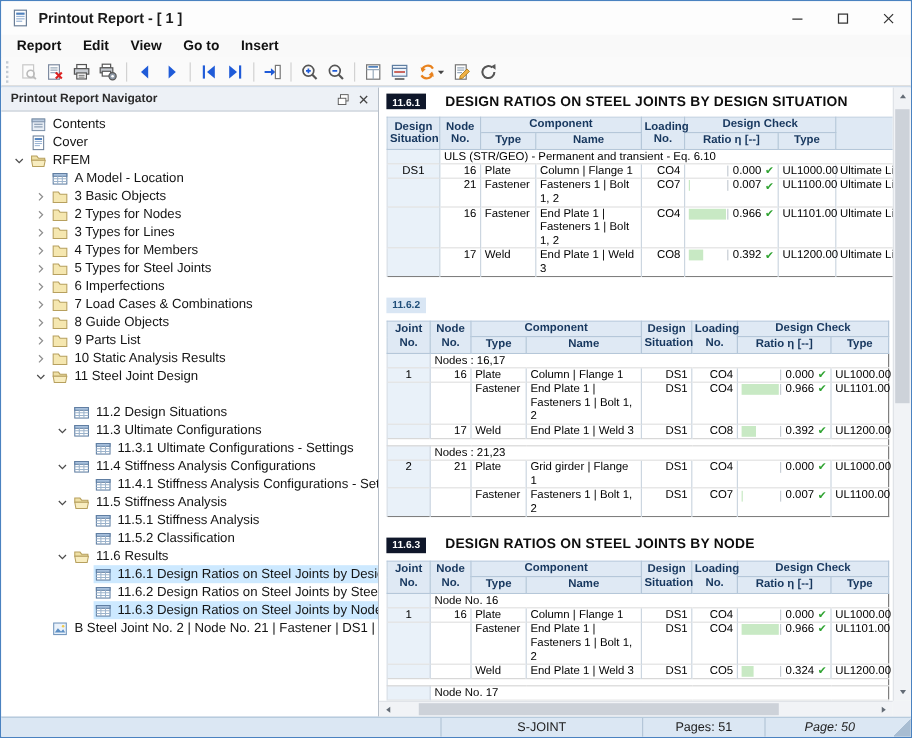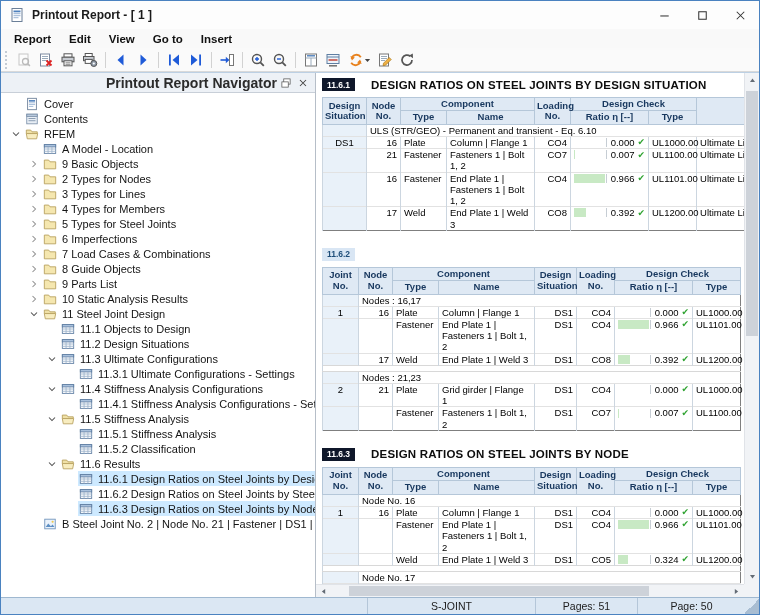--- a/index.html
+++ b/index.html
@@ -24,21 +24,21 @@
   .tbtn { width:22px; height:21px; display:flex; align-items:center; justify-content:center; }
   .tbtn svg { width:16px; height:16px; }
   .tbtn.disabled { opacity:.45; filter:grayscale(1); }
   .tbtn.w-drop { width:30px; }
   .tsep { width:1px; height:16px; background:#d2d2d2; margin:0 4px; }
 
   
   .main { flex:1 1 auto; display:flex; min-height:0; position:relative; border-top:1px solid #bcd0e4; }
   .navigator { width:315px; flex:0 0 auto; border-right:1px solid #b6bec8; display:flex; flex-direction:column; background:#fff; }
   .nav-header { height:20px; background:#edf1f6; border-bottom:1px solid #c8cfd8; display:flex; align-items:center; padding:0 4px 0 8px; }
-  .nav-title { font-size:14px; font-weight:700; color:#2b2b2b; flex:1;text-align:right; }
+  .nav-title { font-size:10px; font-weight:700; color:#2b2b2b; flex:1; }
   .nav-hbtn { width:17px; height:16px; display:flex; align-items:center; justify-content:center; }
   .nav-hbtn svg { width:12px; height:12px; }
   .tree { flex:1; overflow:hidden; padding-top:3px; }
   .trow { height:15px; display:flex; align-items:center; white-space:nowrap; }
   .tcaret { width:17px; height:14px; flex:0 0 auto; display:flex; align-items:center; justify-content:center; }
   .tcaret svg { width:12px; height:12px; }
   .titem { display:flex; align-items:center; padding:0 3px 0 1px; height:15px; }
   .titem.sel { background:#cde9ff; }
   .ticon { width:15px; height:14px; margin-right:4px; flex:0 0 auto; }
   .ticon svg { width:14px; height:14px; display:block; }
@@ -80,21 +80,21 @@
   .htrack { flex:1; position:relative; }
   .hthumb { position:absolute; top:1px; bottom:1px; left:18px; width:300px; background:#cdd2d9; }
   .corner { position:absolute; right:0; bottom:0; width:15px; height:13px; background:#f1f3f6; }
 
   
   .statusbar { height:17px; flex:0 0 auto; background:#dbe7f3; border-top:1px solid #9fb8d0; display:flex; align-items:center; font-size:10.5px; color:#1c1c1c; }
   .sb-seg { height:100%; display:flex; align-items:center; justify-content:center; border-left:1px solid #b4c6d8; }
   .sb-fill { flex:1; border-left:none; }
   .sb-module { width:168px; }
   .sb-pages { width:102px; }
-  .sb-page { width:108px; }
+  .sb-page { width:108px;font-style:italic; }
   .sb-grip { width:14px; border-left:none; background:linear-gradient(135deg, transparent 50%, #a8bdd2 50%); }
 </style>
 </head>
 <body>
 
 <div class="window">
 
   <div class="titlebar">
     <span class="app-icon" id="app-icon"><svg viewBox="0 0 16 16">
           <rect x="3" y="1.5" width="10" height="13" fill="#fff" stroke="#6b7f98"></rect>
@@ -269,47 +269,47 @@
             </svg>
           </span>
       </div>
       <div class="tree" id="tree">
           <div class="trow">
             <span style="flex: 0 0 auto; width: 6px;"></span>
             <span class="tcaret"></span>
             <span class="titem">
               <span class="ticon">
                 <svg viewBox="0 0 16 16">
+                  <rect x="2" y="2.5" width="12" height="11" fill="#e8eef5" stroke="#7f93ab"></rect>
+                  <rect x="2" y="2.5" width="12" height="2.6" fill="#b9cade" stroke="#7f93ab"></rect>
+                  <rect x="4" y="7" width="8" height="1" fill="#7f93ab"></rect>
+                  <rect x="4" y="9.5" width="8" height="1" fill="#7f93ab"></rect>
+                </svg>
+              </span>
+              <span class="tlabel">Contents</span>
+            </span>
+          </div>
+          <div class="trow">
+            <span style="flex: 0 0 auto; width: 6px;"></span>
+            <span class="tcaret"></span>
+            <span class="titem">
+              <span class="ticon">
+                <svg viewBox="0 0 16 16">
                   <rect x="3" y="1.5" width="10" height="13" fill="#fff" stroke="#6b7f98"></rect>
                   <rect x="4.5" y="3.5" width="7" height="1.8" fill="#4f81bd"></rect>
                   <rect x="4.5" y="6.2" width="7" height="1" fill="#9ab4d4"></rect>
                   <rect x="4.5" y="8.2" width="7" height="1" fill="#9ab4d4"></rect>
                   <rect x="4.5" y="10.2" width="5" height="1" fill="#9ab4d4"></rect>
                 </svg>
               </span>
               <span class="tlabel">Cover</span>
             </span>
           </div>
           <div class="trow">
             <span style="flex: 0 0 auto; width: 6px;"></span>
-            <span class="tcaret"></span>
-            <span class="titem">
-              <span class="ticon">
-                <svg viewBox="0 0 16 16">
-                  <rect x="2" y="2.5" width="12" height="11" fill="#e8eef5" stroke="#7f93ab"></rect>
-                  <rect x="2" y="2.5" width="12" height="2.6" fill="#b9cade" stroke="#7f93ab"></rect>
-                  <rect x="4" y="7" width="8" height="1" fill="#7f93ab"></rect>
-                  <rect x="4" y="9.5" width="8" height="1" fill="#7f93ab"></rect>
-                </svg>
-              </span>
-              <span class="tlabel">Contents</span>
-            </span>
-          </div>
-          <div class="trow">
-            <span style="flex: 0 0 auto; width: 6px;"></span>
             <span class="tcaret">
               <svg viewBox="0 0 16 16">
                 <path d="M4 6l4 4 4-4" fill="none" stroke="#4d4d4d" stroke-width="1.4"></path>
               </svg>
             </span>
             <span class="titem">
               <span class="ticon">
                 <svg viewBox="0 0 16 16">
                   <path d="M1.5 3.5h5l1.5 2h6v2h-12.5z" fill="#efe0a6" stroke="#b7a05e"></path>
                   <path d="M2.6 13.5l-1.1-6h13l-1.2 6z" fill="#f8edc0" stroke="#b7a05e"></path>
@@ -338,21 +338,21 @@
               <svg viewBox="0 0 16 16">
                 <path d="M6 4l4 4-4 4" fill="none" stroke="#8f8f8f" stroke-width="1.4"></path>
               </svg>
             </span>
             <span class="titem">
               <span class="ticon">
                 <svg viewBox="0 0 16 16">
                   <path d="M1.5 3.5h5l1.5 2h6.5v8h-13z" fill="#f5e7b0" stroke="#b7a05e"></path>
                 </svg>
               </span>
-              <span class="tlabel">9 Basic Objects</span>
+              <span class="tlabel">3 Basic Objects</span>
             </span>
           </div>
           <div class="trow">
             <span style="flex: 0 0 auto; width: 24px;"></span>
             <span class="tcaret">
               <svg viewBox="0 0 16 16">
                 <path d="M6 4l4 4-4 4" fill="none" stroke="#8f8f8f" stroke-width="1.4"></path>
               </svg>
             </span>
             <span class="titem">
@@ -505,30 +505,20 @@
                   <path d="M1.5 3.5h5l1.5 2h6v2h-12.5z" fill="#efe0a6" stroke="#b7a05e"></path>
                   <path d="M2.6 13.5l-1.1-6h13l-1.2 6z" fill="#f8edc0" stroke="#b7a05e"></path>
                 </svg>
               </span>
               <span class="tlabel">11 Steel Joint Design</span>
             </span>
           </div>
           <div class="trow">
             <span style="flex: 0 0 auto; width: 42px;"></span>
             <span class="tcaret"></span>
-            <span class="titem">
-              <span class="ticon">
-                <svg viewBox="0 0 16 16">
-                  <rect x="1.5" y="3" width="13" height="10" fill="#fff" stroke="#5f7ea2"></rect>
-                  <rect x="1.5" y="3" width="13" height="2.6" fill="#aec6e2" stroke="#5f7ea2"></rect>
-                  <path d="M5.8 5.6v7.4M10.2 5.6v7.4M1.5 8h13M1.5 10.6h13" stroke="#9db4cc" fill="none"></path>
-                </svg>
-              </span>
-              <span class="tlabel">11.1 Objects to Design</span>
-            </span>
           </div>
           <div class="trow">
             <span style="flex: 0 0 auto; width: 42px;"></span>
             <span class="tcaret"></span>
             <span class="titem">
               <span class="ticon">
                 <svg viewBox="0 0 16 16">
                   <rect x="1.5" y="3" width="13" height="10" fill="#fff" stroke="#5f7ea2"></rect>
                   <rect x="1.5" y="3" width="13" height="2.6" fill="#aec6e2" stroke="#5f7ea2"></rect>
                   <path d="M5.8 5.6v7.4M10.2 5.6v7.4M1.5 8h13M1.5 10.6h13" stroke="#9db4cc" fill="none"></path>

